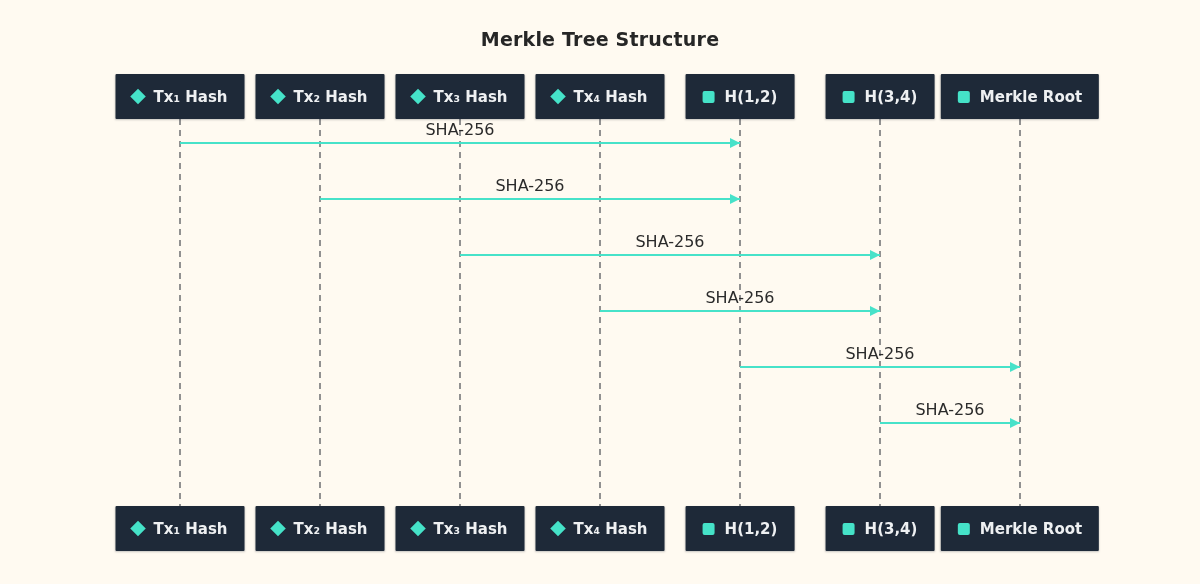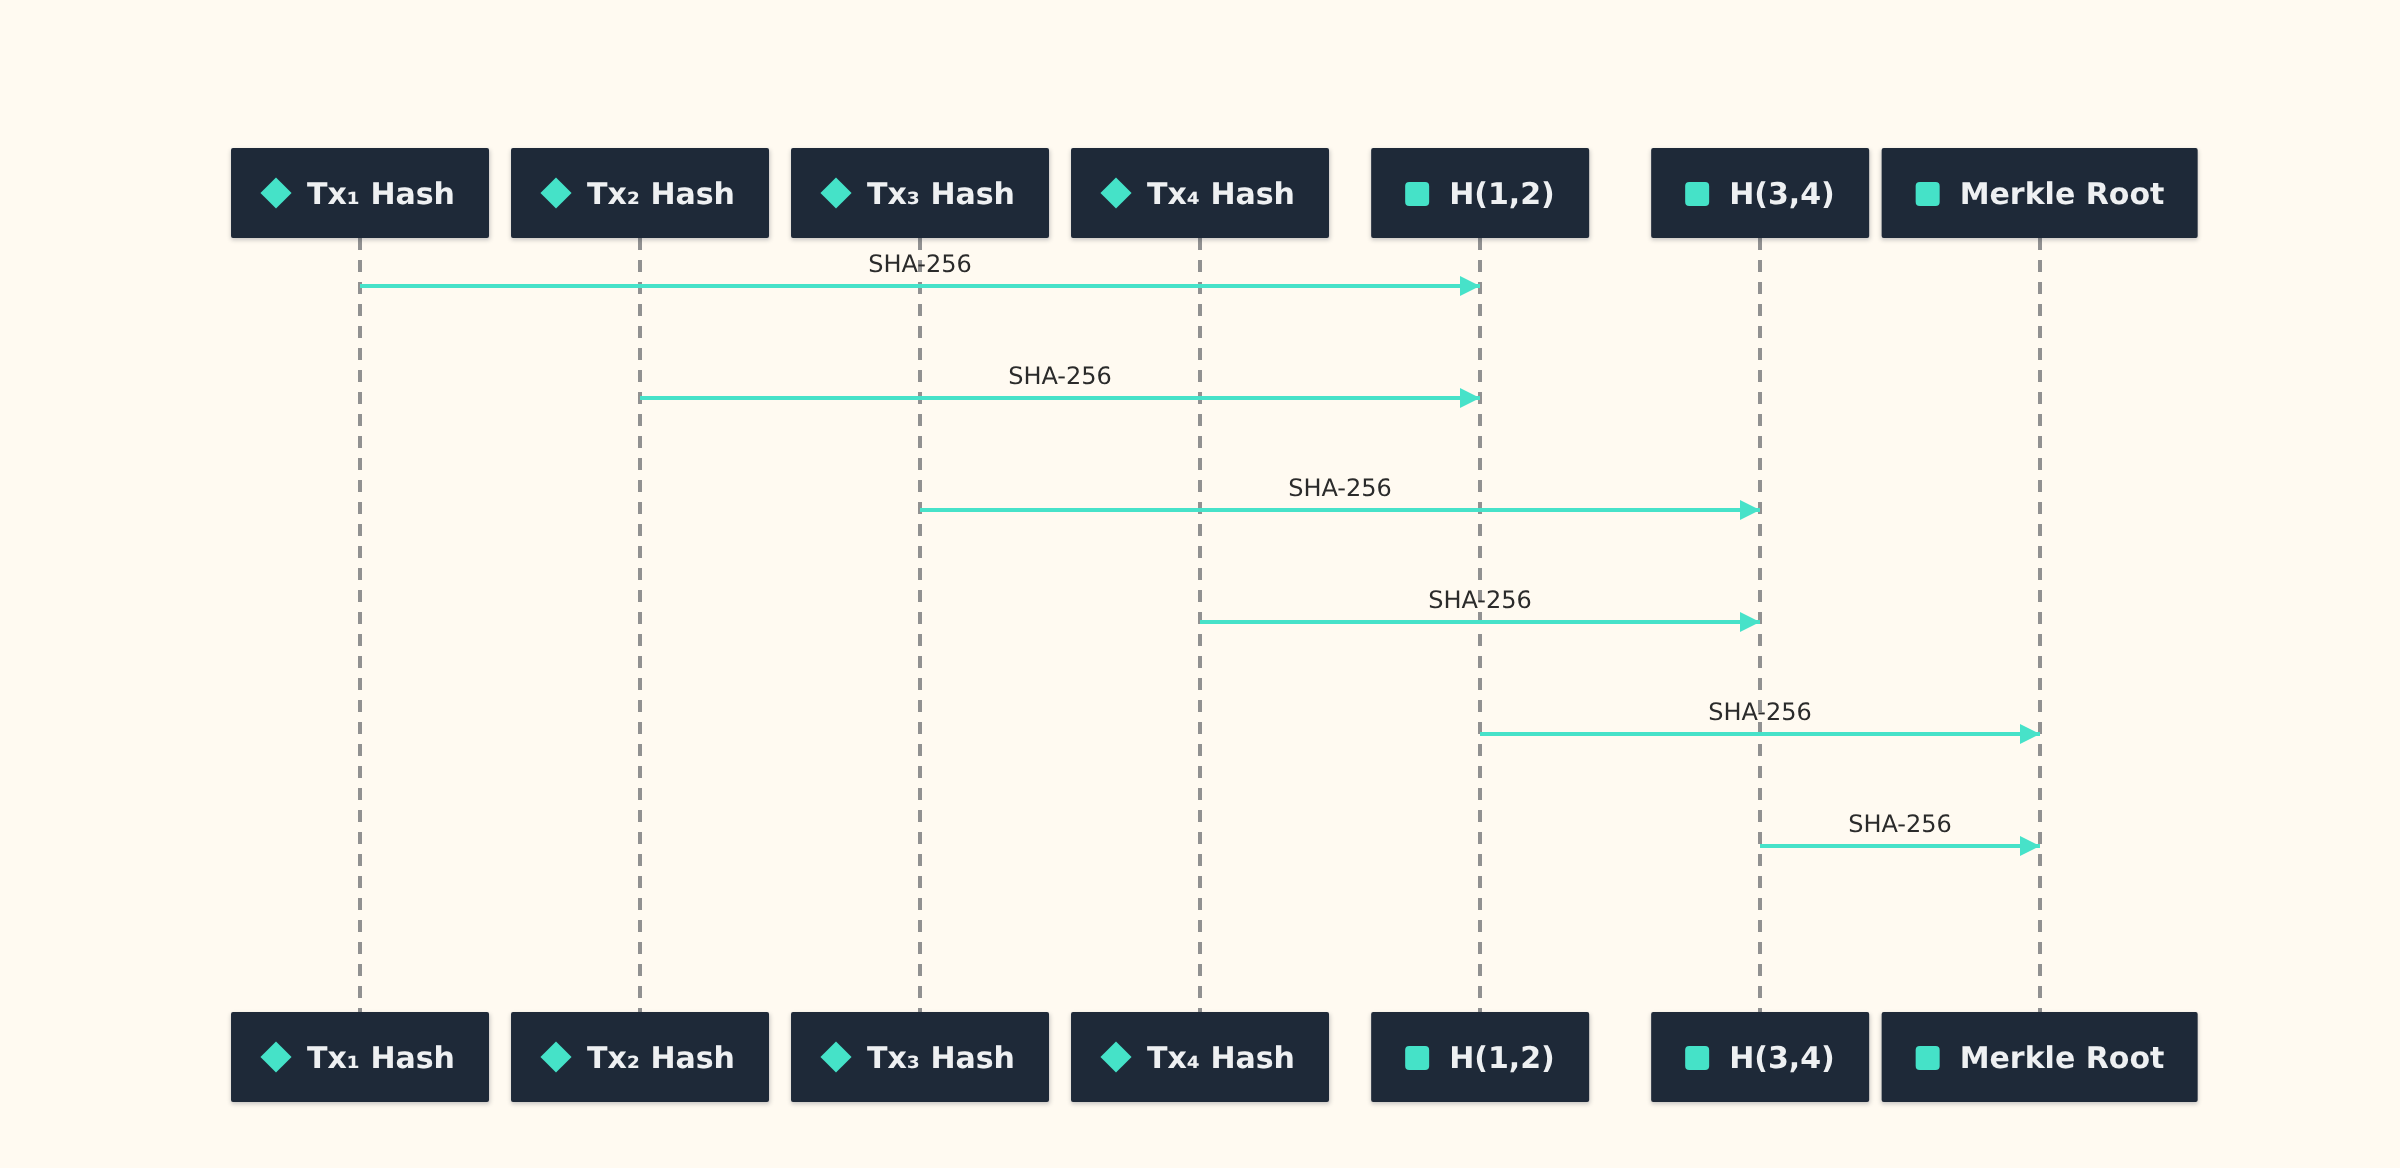--- a/index.html
+++ b/index.html
@@ -76,41 +76,42 @@
     position: absolute;
     height: 2px;
     background: #47e2c9;
   }
   .msg-label {
     position: absolute;
     left: 0;
     right: 0;
     bottom: 5px;
     text-align: center;
-    font-size: 12px;
+    font-size: 16px;
     font-weight: normal;
     color: #2b2b2b;
     margin-top: 33px;
   }
   .arrowhead {
     position: absolute;
     right: 0;
     top: -4px;
     width: 0;
     height: 0;
     border-left: 10px solid #47e2c9;
     border-top: 5px solid transparent;
     border-bottom: 5px solid transparent;
   }
 </style>
 </head>
 <body>
 
 <div class="canvas">
 
+  <div class="title">Merkle Tree Structure</div>
 
   <div class="lifeline" style="left:179px"></div>
   <div class="lifeline" style="left:319px"></div>
   <div class="lifeline" style="left:459px"></div>
   <div class="lifeline" style="left:599px"></div>
   <div class="lifeline" style="left:739px"></div>
   <div class="lifeline" style="left:879px"></div>
   <div class="lifeline" style="left:1019px"></div>
 
   <div class="message" style="left:180px; top:142px; width:560px">

